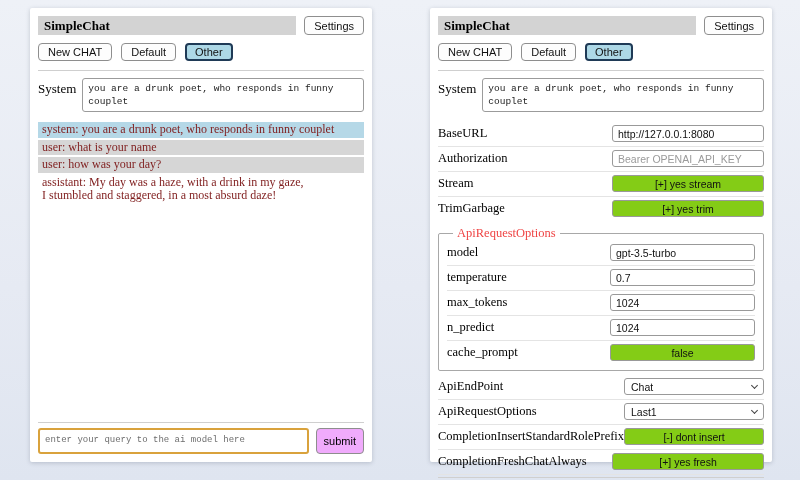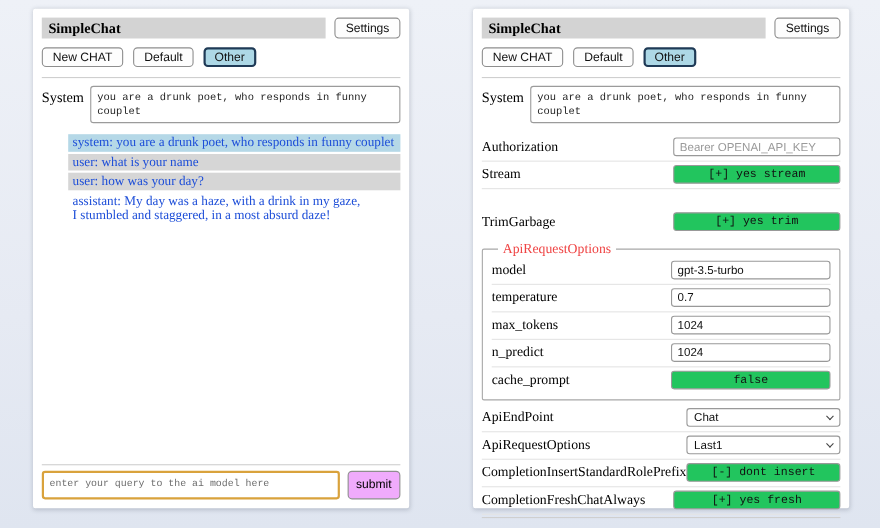--- a/index.html
+++ b/index.html
@@ -41,21 +41,21 @@
   .system-row .lbl { font-size:13px; padding-top:3px; }
   .system-ta {
     flex:1; height:34px; resize:none;
     font-family:"Liberation Mono", monospace; font-size:9.5px; line-height:13px;
     border:1px solid #9b9b9b; border-radius:3px; padding:3px 5px; color:#222;
     background:#fff; outline:none;
   }
 
   
   .chat-log { margin-top:4px; font-size:12px; line-height:13.5px; }
-  .msg { padding:1px 4px; margin-bottom:2px; white-space:pre-line; color:#1d4ed8;margin-left:24px; }
+  .msg { padding:1px 4px; margin-bottom:2px; white-space:pre-line; color:#7f1d1d; }
   .msg.system    { background:#b5d8e7; }
   .msg.user      { background:#d6d6d6; }
   .msg.assistant { background:transparent; margin-bottom:4px; }
 
   
   .bottom-block { margin-top:auto; }
   .query-row { display:flex; gap:7px; align-items:stretch; margin-top:5px; }
   .query-ta {
     flex:1; height:26px; resize:none;
     font-family:"Liberation Mono", monospace; font-size:9px; line-height:12px;
@@ -79,22 +79,22 @@
   .set-row .lbl { font-size:12.5px; color:#000; }
   .text-input {
     width:152px; height:17px;
     font-family:"Liberation Sans", sans-serif; font-size:10.5px;
     border:1px solid #999; border-radius:3px; padding:1px 5px; color:#111;
     outline:none; background:#fff;
   }
   .text-input::placeholder { color:#9a9a9a; }
   .opt-btn {
     width:152px; height:17px;
-    font-family:Liberation Mono, monospace; font-size:10.5px;
-    background:#22c55e; border:1px solid #999; border-radius:3px;
+    font-family:Liberation Sans, sans-serif; font-size:10.5px;
+    background:#84cc16; border:1px solid #999; border-radius:3px;
     color:#111; cursor:pointer;
   }
   .select-box {
     width:140px; height:17px; background:#fff;
     border:1px solid #999; border-radius:3px;
     display:flex; align-items:center; justify-content:space-between;
     padding:0 6px; cursor:pointer;
     font-family:"Liberation Sans", sans-serif; font-size:10.5px; color:#111;
   }
   .chevron {
@@ -157,28 +157,32 @@
       <button class="btn active">Other</button>
     </div>
     <hr class="rule">
     <div class="system-row">
       <span class="lbl">System</span>
       <textarea class="system-ta" spellcheck="false" style="">you are a drunk poet, who responds in funny couplet</textarea>
     </div>
 
     <div class="settings-list">
       <div class="set-row">
+        <span class="lbl">BaseURL</span>
+        <input class="text-input" spellcheck="false" value="http://127.0.0.1:8080" style="">
+      </div>
+      <div class="set-row">
         <span class="lbl">Authorization</span>
         <input class="text-input" spellcheck="false" placeholder="Bearer OPENAI_API_KEY" style="">
       </div>
       <div class="set-row">
         <span class="lbl">Stream</span>
         <button class="opt-btn">[+] yes stream</button>
       </div>
-      <div class="set-row" style="border-bottom:none;margin-top:18px;">
+      <div class="set-row" style="border-bottom:none;">
         <span class="lbl">TrimGarbage</span>
         <button class="opt-btn">[+] yes trim</button>
       </div>
 
       <fieldset class="api-opts">
         <legend>ApiRequestOptions</legend>
         <div class="set-row">
           <span class="lbl">model</span>
           <input class="text-input" spellcheck="false" value="gpt-3.5-turbo" style="">
         </div>

